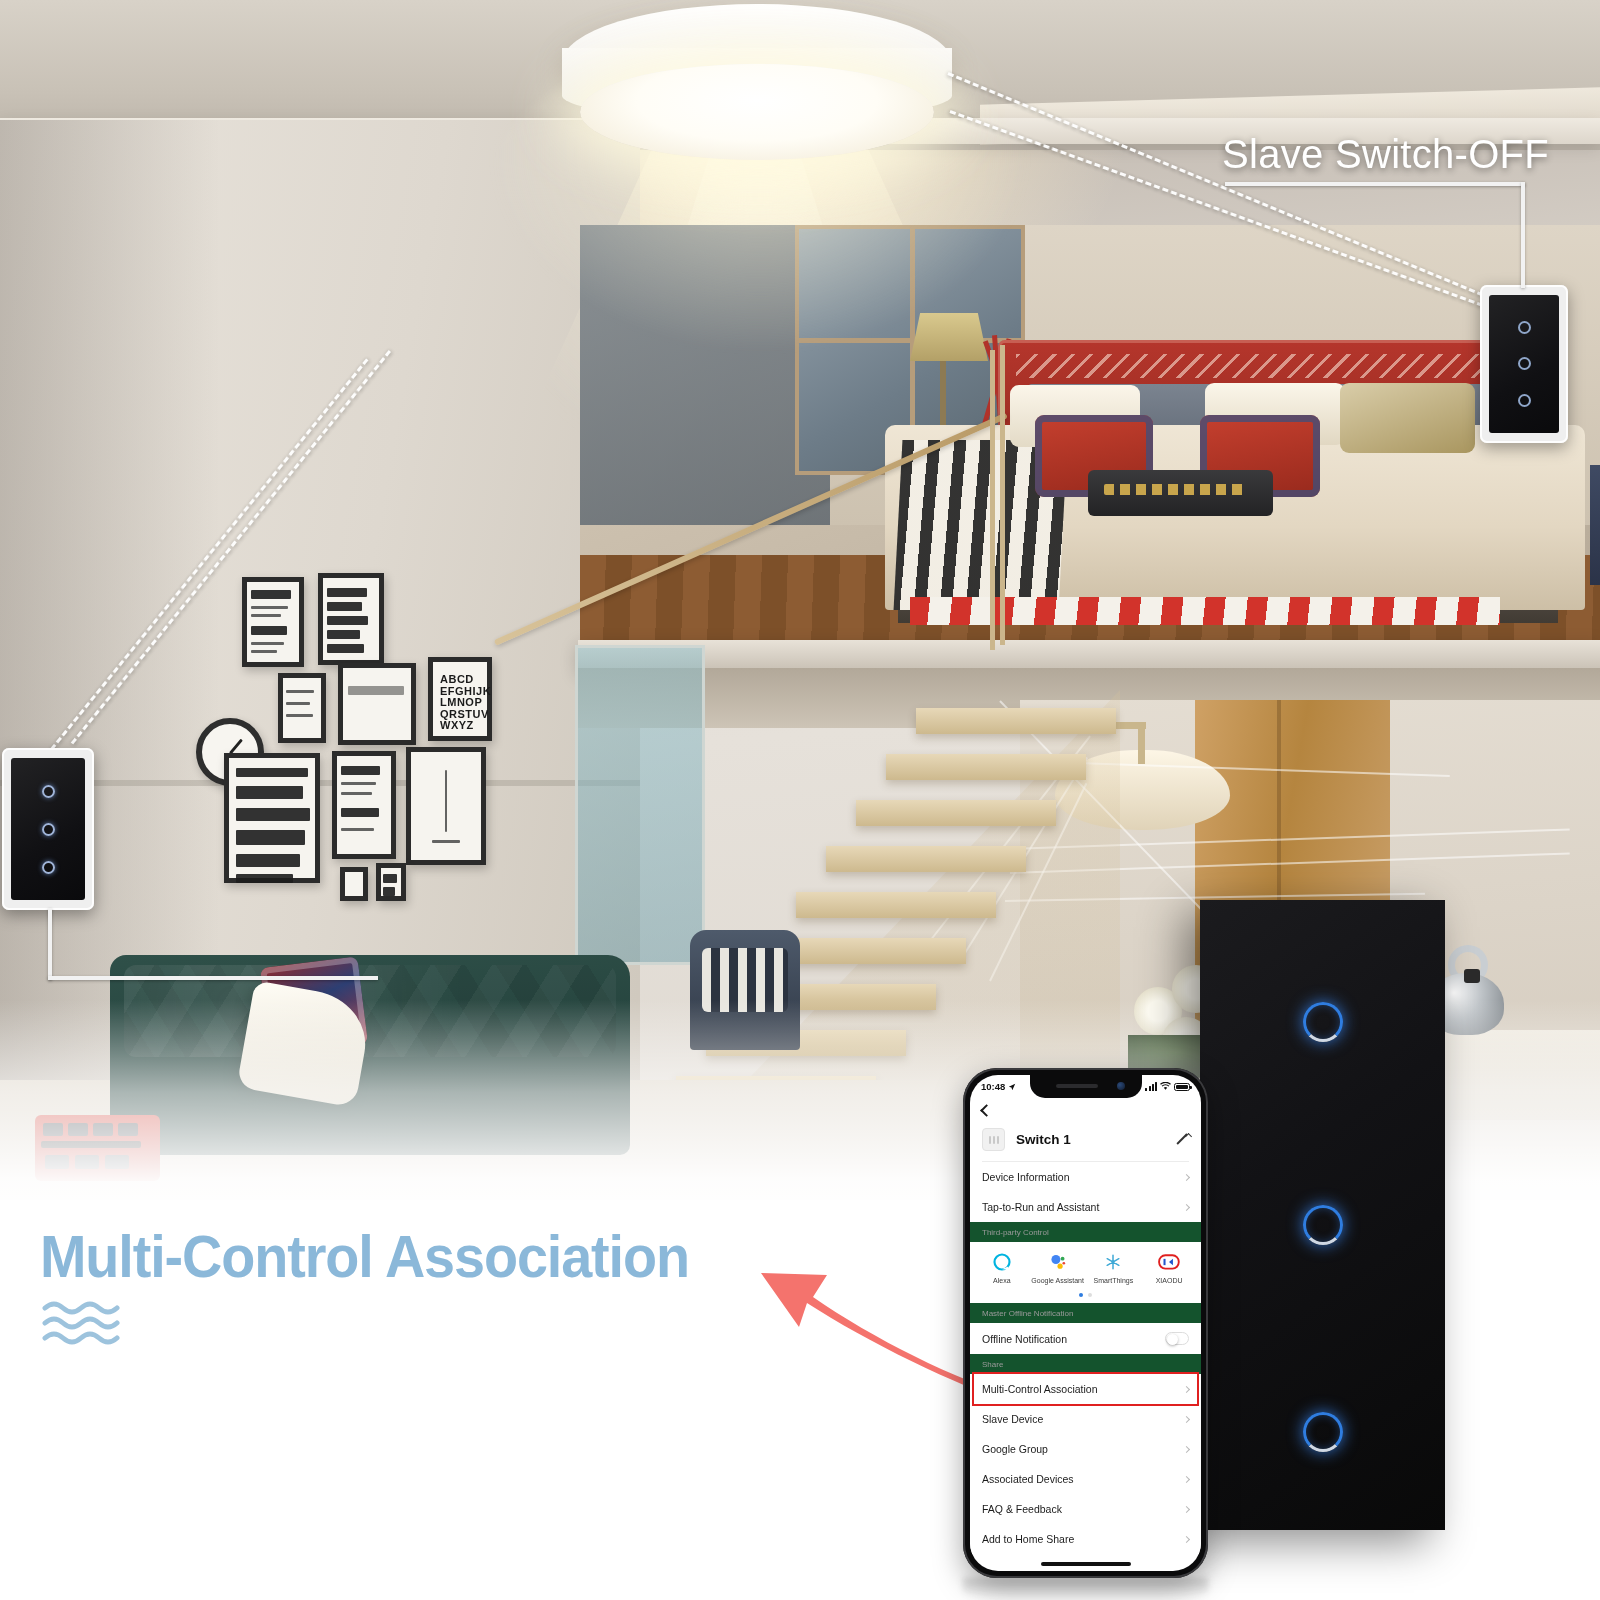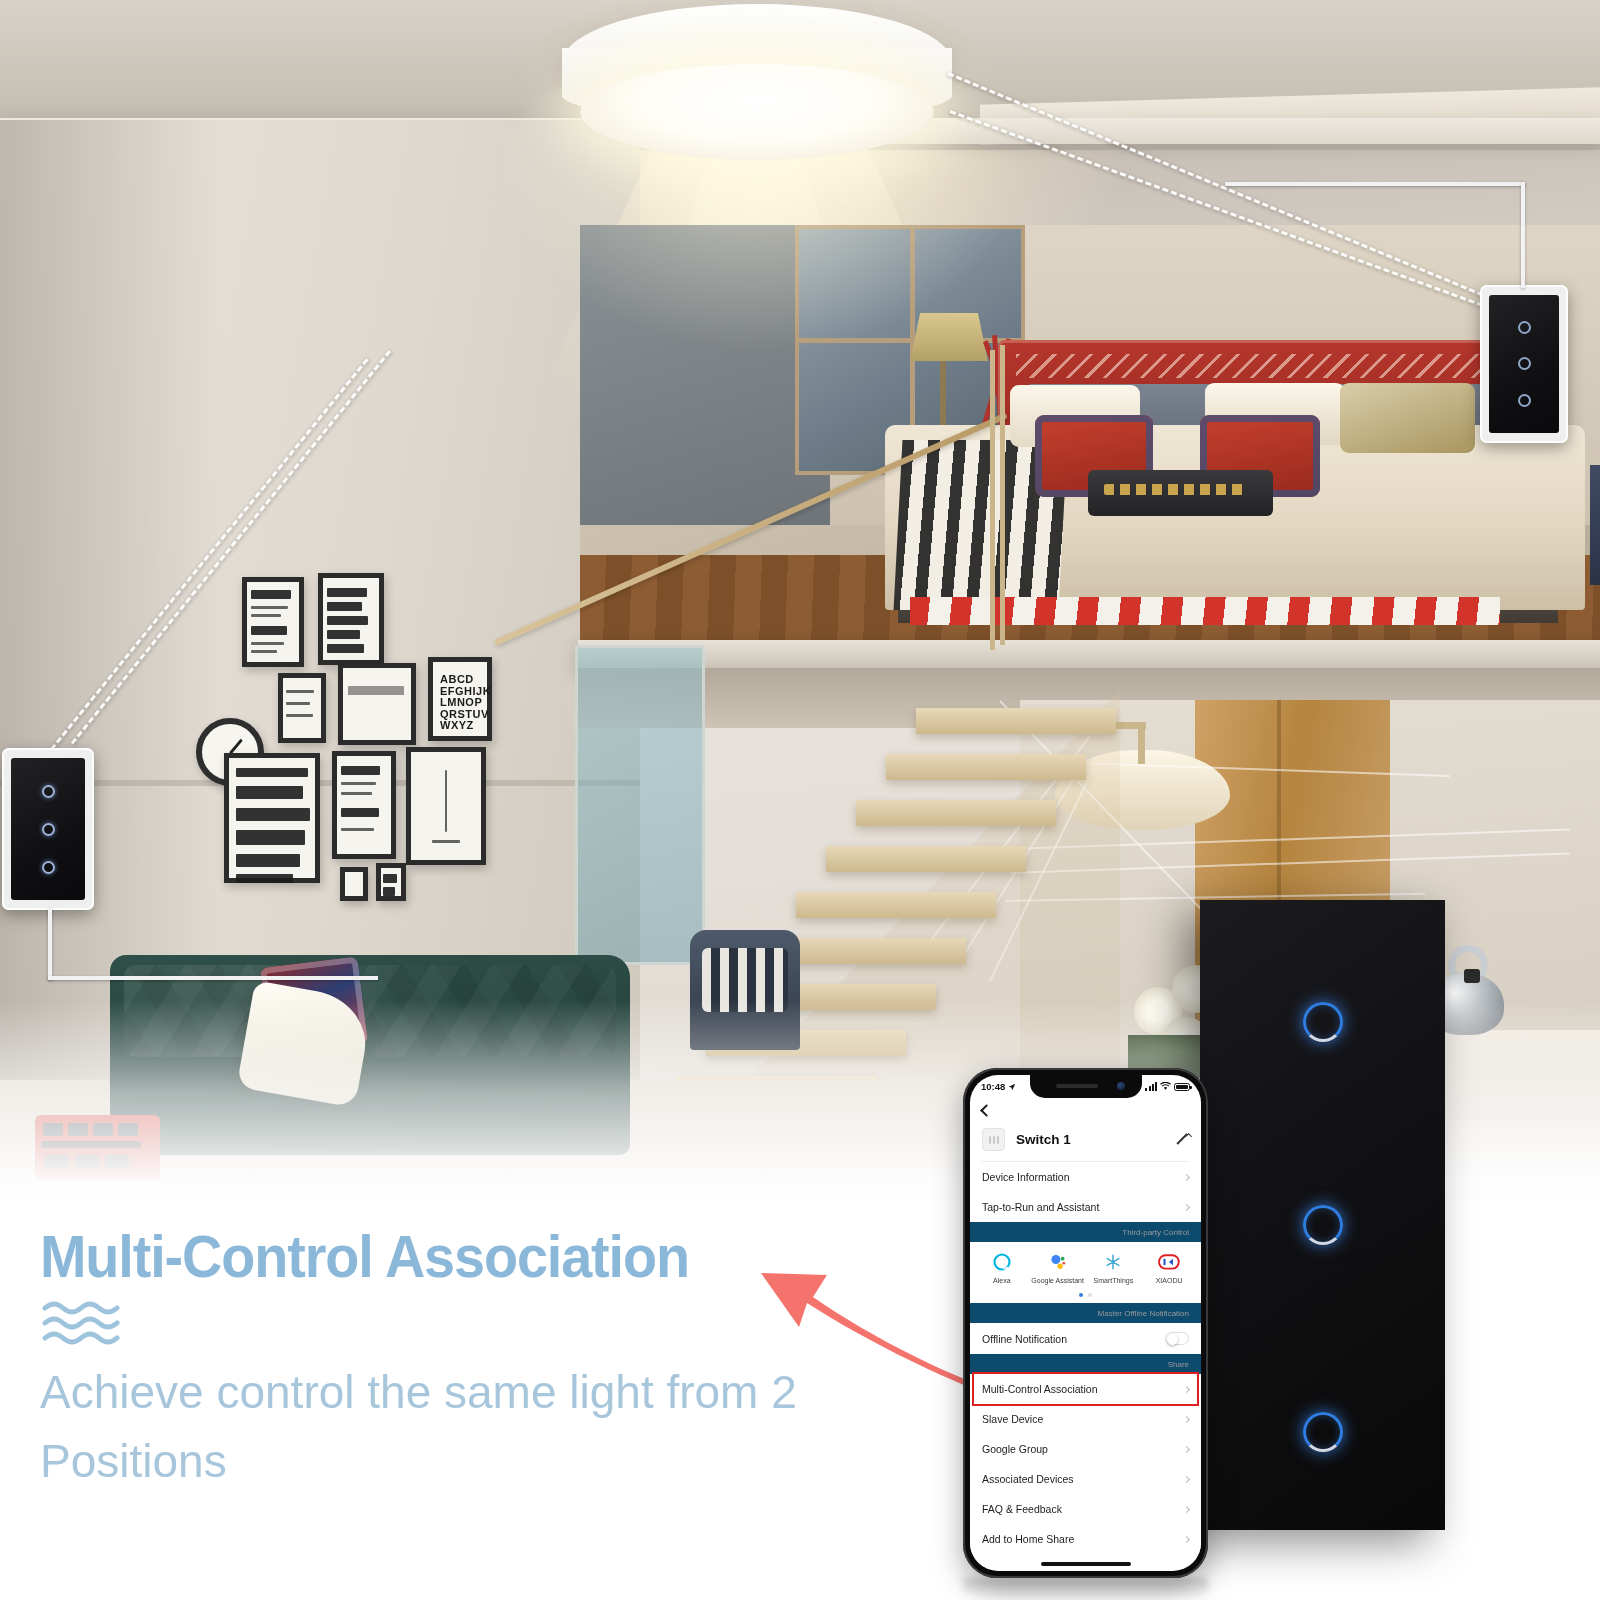--- a/index.html
+++ b/index.html
@@ -258,21 +258,21 @@
   .pencil::after{ content:""; position:absolute; left:1px; top:10px; width:14px; height:1.6px; background:#333;
     transform:rotate(-45deg); transform-origin:left center; }
   .pencil::before{ content:""; position:absolute; left:10px; top:1px; width:4px; height:4px;
     border-right:1.6px solid #333; border-top:1.6px solid #333; transform:rotate(-45deg); }
 
   .rowsep { height:1px; background:#ececec; margin:0 12px; }
   .listrow { display:flex; align-items:center; justify-content:space-between;
     padding:9px 12px; font-size:10.5px; color:#1b1b1b; background:#fff; }
   .chev { width:5px; height:5px; border-right:1.4px solid #b9b9b9; border-top:1.4px solid #b9b9b9;
     transform:rotate(45deg); flex:none; }
-  .secthdr { padding:6px 12px 5px 12px; font-size:8px; color:#9a9a9a; background:#0c4a6e;text-align:right; }
+  .secthdr { padding:6px 12px 5px 12px; font-size:8px; color:#9a9a9a; background:#14532d; }
 
   .tpgrid { display:flex; background:#fff; padding:9px 4px 4px 4px; }
   .tpitem { flex:1; display:flex; flex-direction:column; align-items:center; gap:4px; }
   .tpicon { width:22px; height:22px; display:flex; align-items:center; justify-content:center; }
   .tplabel { font-size:7px; color:#3a3a3a; text-align:center; line-height:1.15; }
   .dots { display:flex; justify-content:center; gap:5px; padding:4px 0 6px 0; background:#fff; }
   .dots i { width:4px; height:4px; border-radius:50%; background:#ddd; }
   .dots i.on { background:#2f7de0; }
 
   .toggle { width:24px; height:13px; border-radius:7px; background:#fff; border:1px solid #ddd; position:relative; }
@@ -481,20 +481,21 @@
 
     <div class="wallsw" style="left:1480px;top:285px;width:88px;height:158px;">
       <div class="glass">
         <span class="dot" style="border-color:#8fa6c9;box-shadow:none;"></span>
         <span class="dot" style="border-color:#8fa6c9;box-shadow:none;"></span>
         <span class="dot" style="border-color:#8fa6c9;box-shadow:none;"></span>
       </div>
     </div>
     <div class="leader" style="left:1225px;top:182px;width:300px;height:4px;"></div>
     <div class="leader" style="left:1521px;top:182px;width:4px;height:106px;"></div>
+    <div class="callout" style="left:1222px;top:132px;">Slave Switch-OFF</div>
   </div>
 
   <div class="fade"></div>
   <div class="whitebar"></div>
 
   <div class="bigsw">
     <span class="ring r1"></span>
     <span class="ring r2"></span>
     <span class="ring r3"></span>
   </div>
@@ -502,21 +503,20 @@
   <div class="headline">Multi-Control Association</div>
 
   <div class="waves">
     <svg width="88" height="52" viewBox="0 0 88 52">
       <path d="M3 10 q9 -8 18 0 t18 0 t18 0 t18 0" fill="none" stroke="#9dc3dd" stroke-width="5" stroke-linecap="round"></path>
       <path d="M3 25 q9 -8 18 0 t18 0 t18 0 t18 0" fill="none" stroke="#9dc3dd" stroke-width="5" stroke-linecap="round"></path>
       <path d="M3 40 q9 -8 18 0 t18 0 t18 0 t18 0" fill="none" stroke="#9dc3dd" stroke-width="5" stroke-linecap="round"></path>
     </svg>
   </div>
 
-  <div class="subline">Achieve control the same light from 2 Positions</div>
 
   <div class="arrow-wrap">
     <svg width="280" height="180" viewBox="0 0 280 180">
       <path d="M272 165 C210 150 120 105 58 62 L72 40 L6 38 L44 92 L52 68 C114 108 204 152 268 172 Z" fill="#f4736d"></path>
     </svg>
   </div>
 
   <div class="phone">
     <div class="phone-screen">
 

